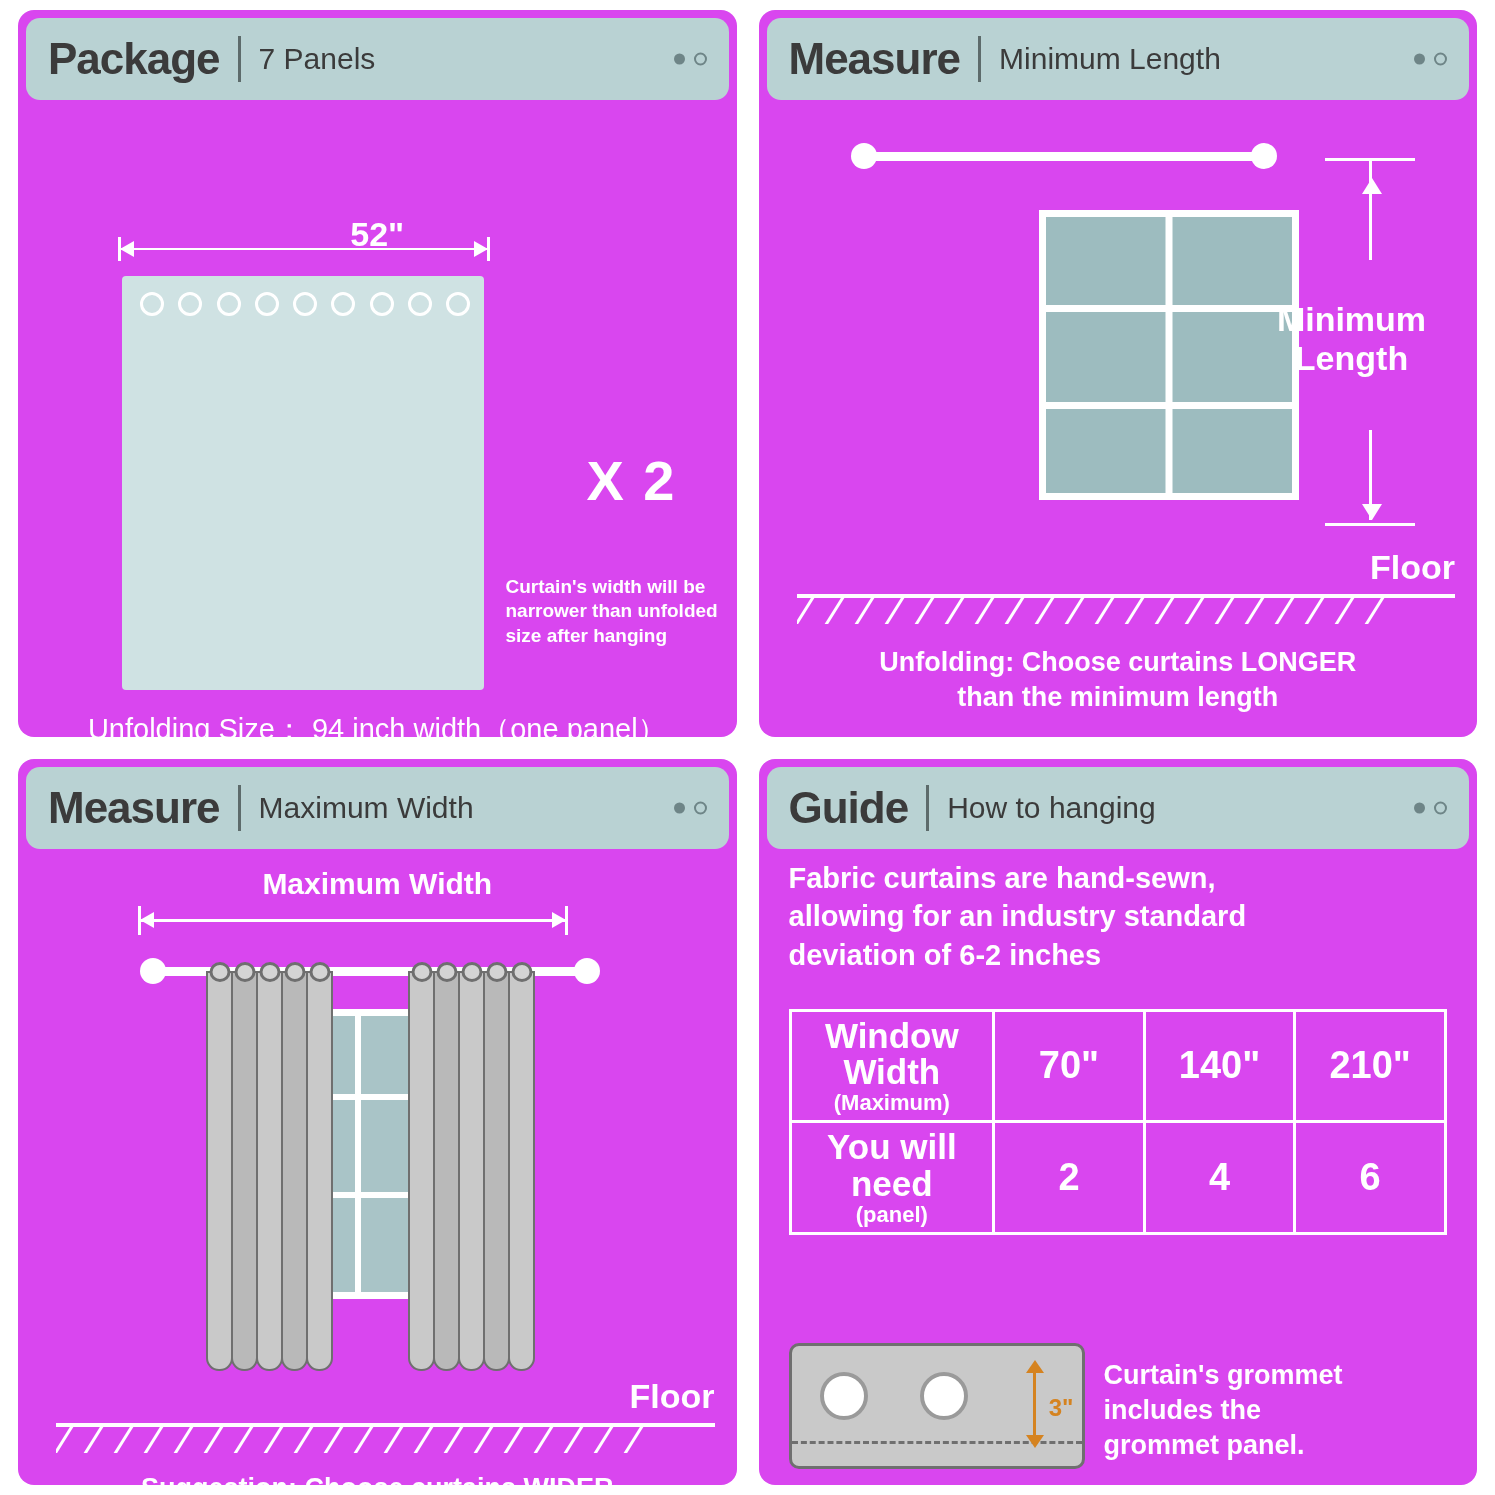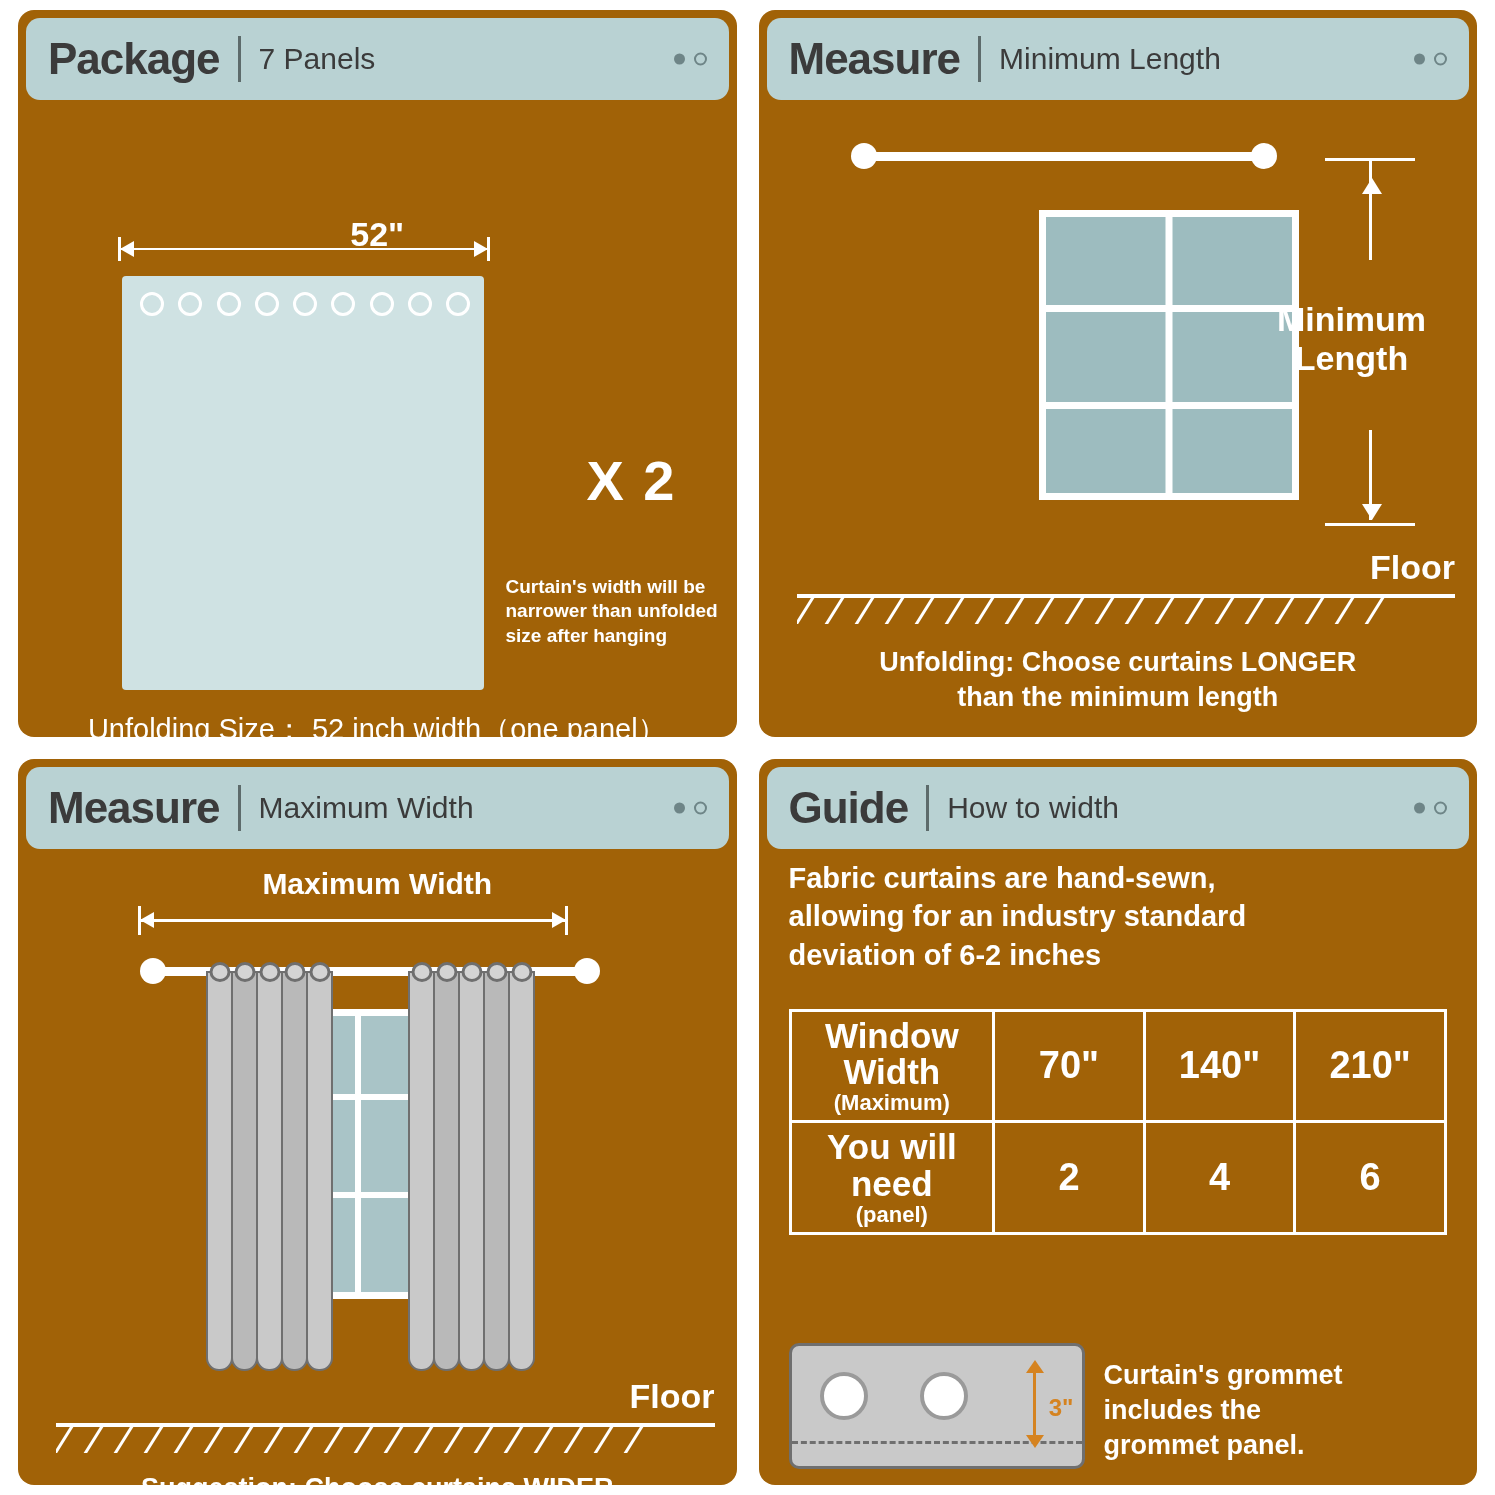--- a/index.html
+++ b/index.html
@@ -13,21 +13,21 @@
     width:1495px;height:1495px;
     display:grid;
     grid-template-columns:1fr 1fr;
     grid-template-rows:1fr 1fr;
     gap:22px;
     padding:10px 18px 10px 18px;
     box-sizing:border-box;
   }
   .panel{
     position:relative;
-    background:#a16207;
+    background:#d946ef;
     border-radius:16px;
     overflow:hidden;
   }
   
   .hdr{
     position:relative;
     margin:8px 8px 0 8px;
     height:82px;
     background:#b9d2d3;
     border-radius:14px;
@@ -207,21 +207,21 @@
         <span></span>
         <span></span>
         <span></span>
         <span></span>
         <span></span>
         <span></span>
       </div>
       <div class="x2">X 2</div>
       <div class="note">Curtain's width will be narrower than unfolded size after hanging</div>
       <div class="unfold">
-        <span>Unfolding Size： 52 inch width（one panel）</span>
+        <span>Unfolding Size： 94 inch width（one panel）</span>
         
       </div>
     </div>
   </div>
 
   <div class="panel" id="p2">
     <div class="hdr">
       <span class="big">Measure</span>
       <span class="sep"></span>
       <span class="sub">Minimum Length</span>
@@ -374,21 +374,21 @@
         <span>Suggestion: Choose curtains WIDER</span><br>
         
       </div>
     </div>
   </div>
 
   <div class="panel" id="p4">
     <div class="hdr">
       <span class="big">Guide</span>
       <span class="sep"></span>
-      <span class="sub">How to width</span>
+      <span class="sub">How to hanging</span>
       <span class="dots">
           <i></i>
           <i class="hollow"></i>
         </span>
     </div>
     <div class="body">
       <div class="intro">
         <span>Fabric curtains are hand-sewn,</span><br>
         <span>allowing for an industry standard</span><br>
         <span>deviation of 6-2 inches</span>

